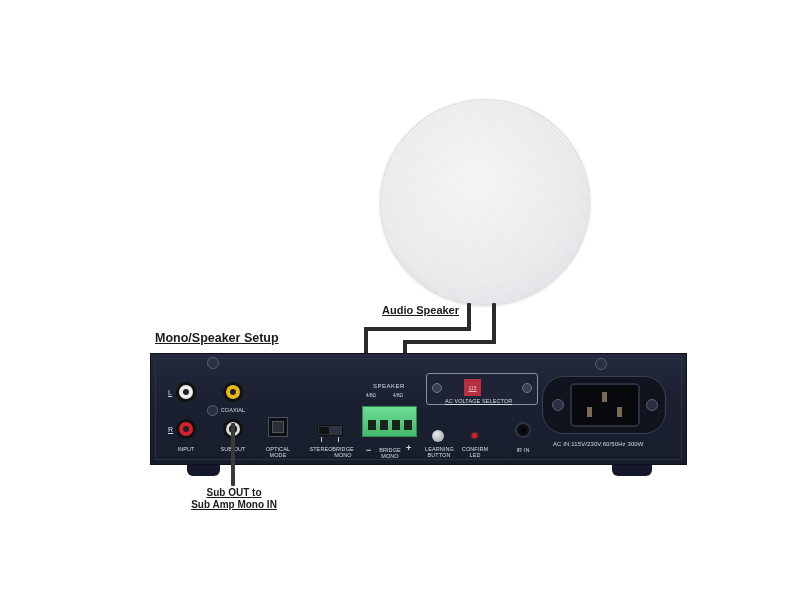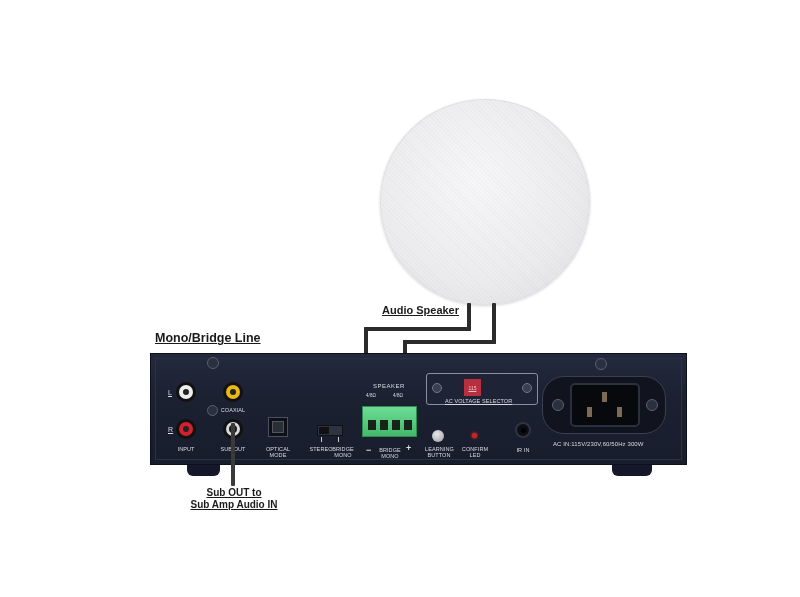--- a/index.html
+++ b/index.html
@@ -22,21 +22,21 @@
   <div class="wire" style="left:467px; top:303px; width:4px; height:28px;"></div>
   <div class="wire" style="left:364px; top:327px; width:107px; height:4px;"></div>
   <div class="wire" style="left:364px; top:327px; width:4px; height:130px;"></div>
 </div>
 <div>
   <div class="wire" style="left:492px; top:303px; width:4px; height:41px;"></div>
   <div class="wire" style="left:403px; top:340px; width:93px; height:4px;"></div>
   <div class="wire" style="left:403px; top:340px; width:4px; height:117px;"></div>
 </div>
 
-<div class="abs label-bold" style="left:155px; top:331px; font-size:12.5px;">Mono/Bridge Line</div>
+<div class="abs label-bold" style="left:155px; top:331px; font-size:12.5px;">Mono/Speaker Setup</div>
 
 <div class="abs" style="left:187px; top:460px; width:33px; height:16px; background:#15182a; border-radius:0 0 6px 6px;"></div>
 <div class="abs" style="left:612px; top:460px; width:40px; height:16px; background:#15182a; border-radius:0 0 6px 6px;"></div>
 
 <div class="abs" style="left:150px; top:353px; width:537px; height:112px; background:linear-gradient(#232a3d, #1b2131 40%, #181d2c); border:1px solid #0e111b; box-sizing:border-box;">
   <div style="position:absolute; left:4px; top:4px; right:4px; bottom:4px; border:1px solid #2b3247;"></div>
 
   <div class="abs" style="left:56px; top:3px; width:10px; height:10px; border-radius:50%; background:#2a3040; border:1px solid #5a6070;"></div>
   <div class="abs" style="left:56px; top:51px; width:9px; height:9px; border-radius:50%; background:#2a3040; border:1px solid #5a6070;"></div>
   <div class="abs" style="left:444px; top:4px; width:10px; height:10px; border-radius:50%; background:#2a3040; border:1px solid #5a6070;"></div>
@@ -140,14 +140,14 @@
       <div style="position:absolute; left:45px; top:22px; width:5px; height:10px; background:#7c6a54;"></div>
     </div>
   </div>
   <div class="panel-text" style="left:402px; top:87px; font-size:6px;">AC IN:115V/230V,60/50Hz 300W</div>
 </div>
 
 <div class="wire" style="left:231px; top:423px; width:4px; height:63px; background:#3a3a3a;"></div>
 
 <div class="abs label-bold" style="left:182px; top:487px; width:104px; text-align:center; font-size:10px; line-height:12px;">
   <div>Sub OUT to</div>
-  <div>Sub Amp Audio IN</div>
+  <div>Sub Amp Mono IN</div>
 </div>
 
 </body></html>

